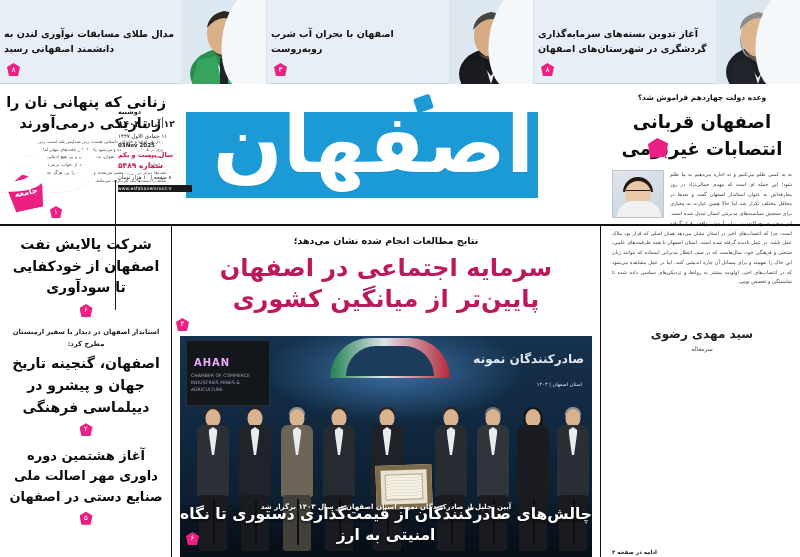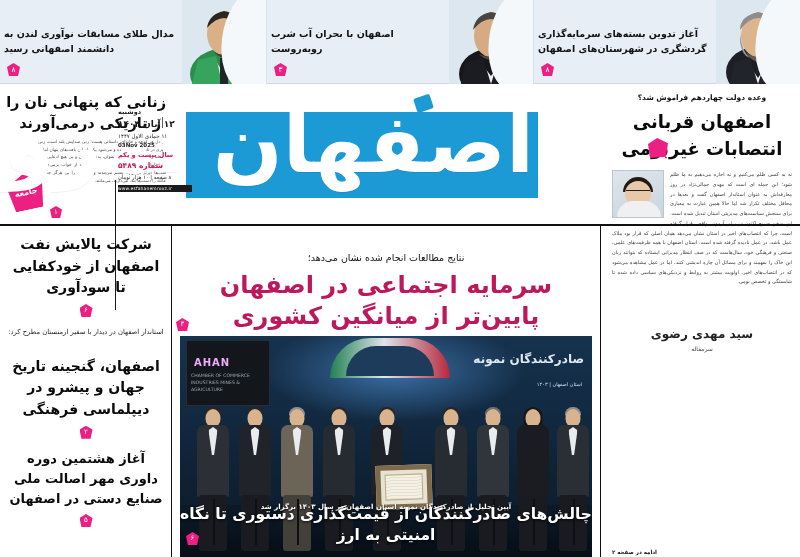--- a/index.html
+++ b/index.html
@@ -171,44 +171,44 @@
     font-size:5.5px; font-weight:bold; color:#111;
   }
 
   
   .leftcol {
     position:absolute; top:226px; left:0; width:172px; height:331px;
     padding:4px 8px; text-align:center;
   }
   .lc-item { position:relative; padding:4px 0 2px 0; }
   .lc-kicker {
-    font-size:6.8px; font-weight:normal; color:#1c1c1c; line-height:1.7;
-    margin-bottom:17px;
+    font-size:6.8px; font-weight:bold; color:#1c1c1c; line-height:1.7;
+    margin-bottom:3px;
     text-align:center;
   }
   .lc-title {
     font-size:14px; font-weight:bold; color:#0b0b0b;
     line-height:1.55; letter-spacing:-0.3px;
   }
   .lc-title.sm { font-size:13px; }
   .marker {
     display:block; margin:5px auto 4px auto;
     width:13px; height:13px; background:#ec1f82; color:#fff;
     font-size:7px; line-height:13px; text-align:center;
     clip-path:polygon(50% 0%,100% 30%,85% 100%,15% 100%,0% 30%);
   }
 
   
   .center {
     position:absolute; top:226px; left:172px; width:428px; height:331px;
     background:#fff;
   }
   .main-kicker {
-    text-align:center; font-size:9.5px; font-weight:normal; color:#111;
-    line-height:1.7; padding:24px 10px 3px 10px;
+    text-align:center; font-size:9.5px; font-weight:bold; color:#111;
+    line-height:1.7; padding:7px 10px 3px 10px;
   }
   .main-title {
     text-align:center; font-size:24px; font-weight:bold; color:#be185d;
     line-height:1.32; letter-spacing:-1px; padding:1px 12px 6px 12px;
   }
   .main-marker {
     position:absolute; top:92px; left:4px;
     width:13px; height:13px; background:#ec1f82; color:#fff;
     font-size:7px; line-height:13px; text-align:center;
     clip-path:polygon(50% 0%,100% 30%,85% 100%,15% 100%,0% 30%);

